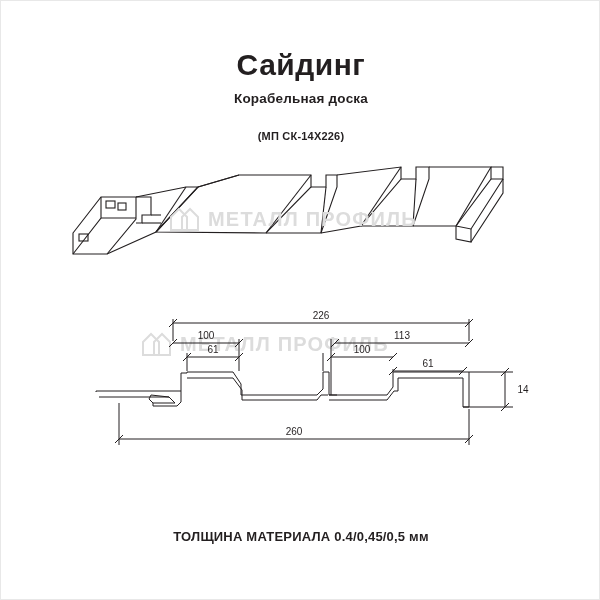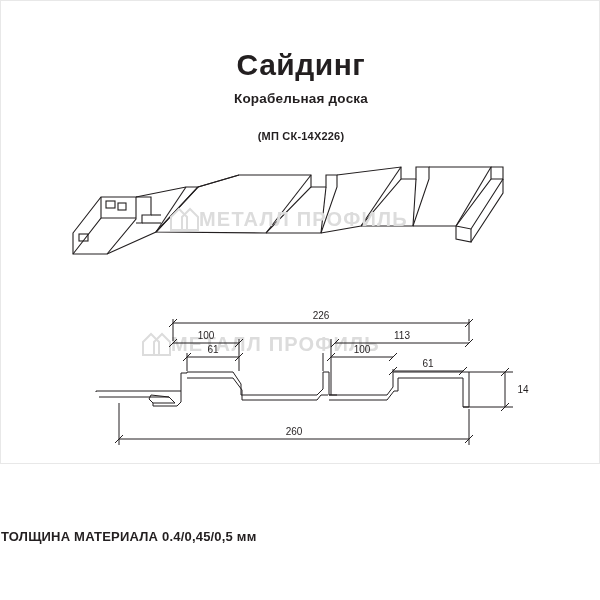--- a/index.html
+++ b/index.html
@@ -11,21 +11,21 @@
     height: 600px;
     background: #ffffff;
     font-family: "Liberation Sans", sans-serif;
     color: #231f20;
     position: relative;
     overflow: hidden;
   }
   .page {
     position: relative;
     width: 600px;
-    height: 464px;
+    height: 600px;
     box-sizing: border-box;
     border: 1px solid #e8e8e8;
   }
 
   
   .header {
     position: absolute;
     left: 0;
     top: 48px;
     width: 600px;
@@ -50,39 +50,41 @@
     margin: 24px 0 0 0;
     letter-spacing: 0.2px;
   }
 
   
   .footer {
     position: absolute;
     left: 0;
     top: 528px;
     width: 600px;
+    text-align: center;
     font-size: 13px;
     font-weight: bold;
     letter-spacing: 0.2px;
   }
 
   
   .drawing {
     position: absolute;
     left: 0;
     top: 0;
     width: 600px;
     height: 600px;
   }
 
   
   .wm {
     position: absolute;
     display: flex;
     align-items: center;
+    gap: 9px;
     color: #dcdcdc;
     pointer-events: none;
     user-select: none;
   }
   .wm .wm-text {
     font-size: 20px;
     font-weight: bold;
     letter-spacing: 1.2px;
     white-space: nowrap;
   }

